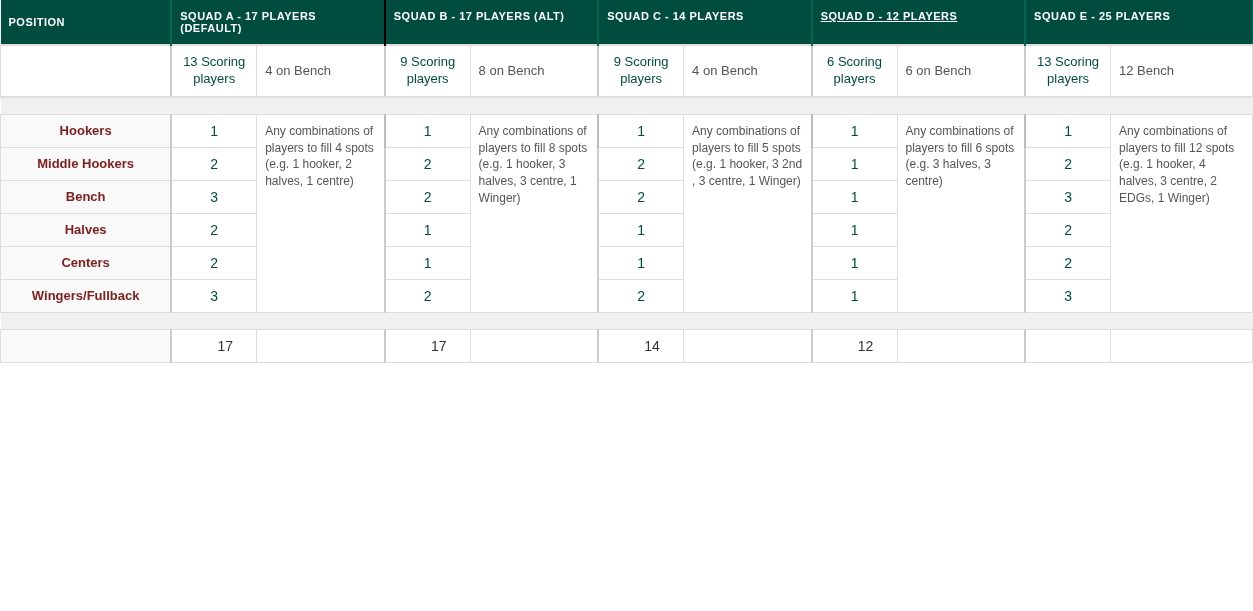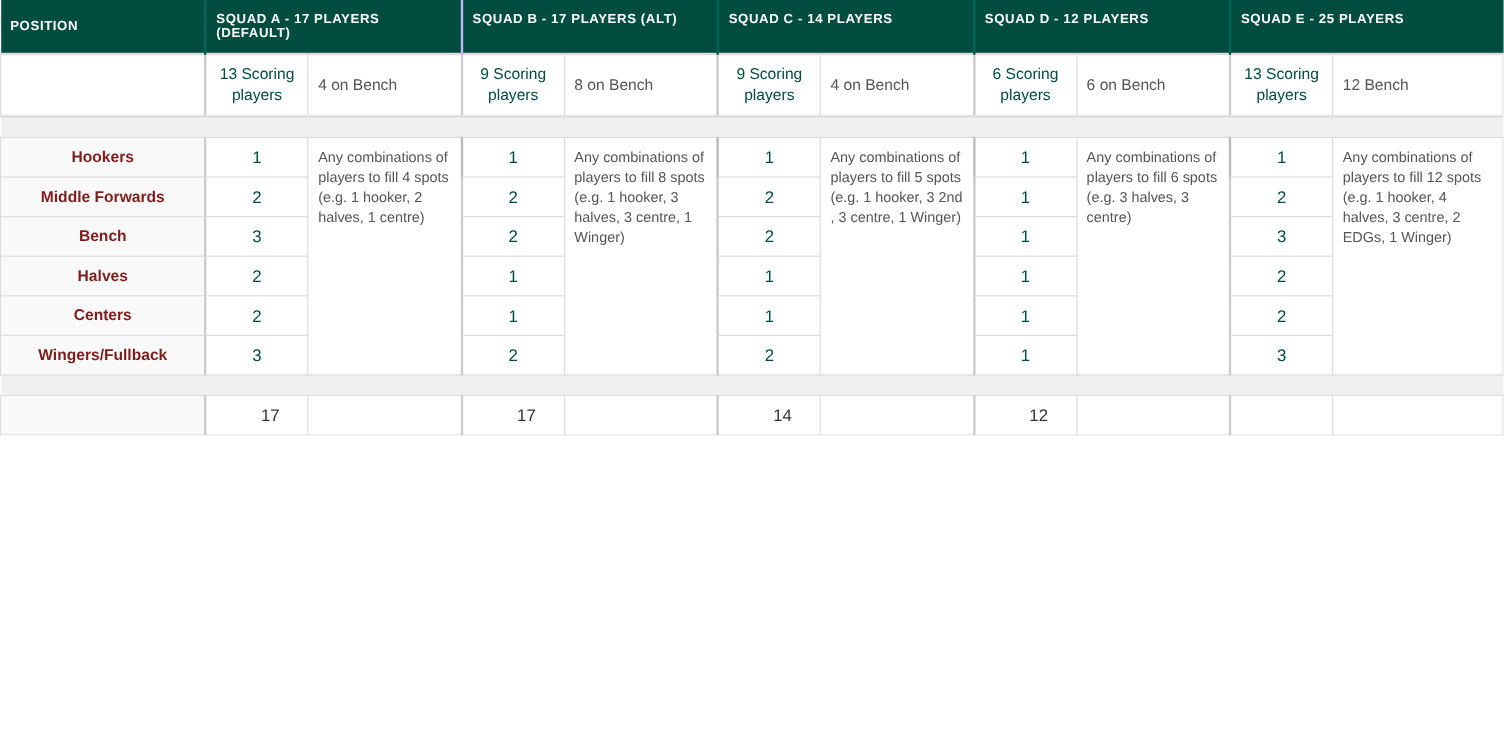--- a/index.html
+++ b/index.html
@@ -141,27 +141,27 @@
       <col class="col-sq-e-scoring">
       <col class="col-sq-e-bench">
     </colgroup>
     <thead>
       <tr>
         <th rowspan="2" style="vertical-align:middle;">POSITION</th>
         <th colspan="2" style="border-left:2px solid #006655;">
           <span>SQUAD A - 17 PLAYERS</span><br>
           <span>(DEFAULT)</span>
         </th>
-        <th colspan="2" style="border-left:2px solid #c4b5fd;margin-top:46px;">
+        <th colspan="2" style="border-left:2px solid #000000;margin-top:46px;">
           <span>SQUAD B - 17 PLAYERS (ALT)</span>
         </th>
         <th colspan="2" style="border-left:2px solid #006655;margin-left:32px;">
           <span>SQUAD C - 14 PLAYERS</span>
         </th>
-        <th colspan="2" style="border-left:2px solid #006655;">
+        <th colspan="2" style="border-left:2px solid #006655;text-decoration:underline;">
           <span>SQUAD D - 12 PLAYERS</span>
         </th>
         <th colspan="2" style="border-left:2px solid #006655;">
           <span>SQUAD E - 25 PLAYERS</span>
         </th>
       </tr>
     </thead>
     <tbody>
 
       <tr class="summary-row">
@@ -220,21 +220,21 @@
         <td class="bench-cell" rowspan="6">
           <span>Any combinations of players to fill 6 spots (e.g. 3 halves, 3 centre)</span>
         </td>
         <td class="scoring-cell squad-divider" style="border-left:2px solid #ccc;">1</td>
         <td class="bench-cell" rowspan="6">
           <span>Any combinations of players to fill 12 spots (e.g. 1 hooker, 4 halves, 3 centre, 2 EDGs, 1 Winger)</span>
         </td>
       </tr>
 
       <tr>
-        <td class="position-cell">Middle Forwards</td>
+        <td class="position-cell">Middle Hookers</td>
         <td class="scoring-cell" style="border-left:2px solid #ccc;">2</td>
         <td class="scoring-cell" style="border-left:2px solid #ccc;">2</td>
         <td class="scoring-cell" style="border-left:2px solid #ccc;">2</td>
         <td class="scoring-cell" style="border-left:2px solid #ccc;">1</td>
         <td class="scoring-cell" style="border-left:2px solid #ccc;">2</td>
       </tr>
 
       <tr>
         <td class="position-cell">Bench</td>
         <td class="scoring-cell" style="border-left:2px solid #ccc;">3</td>

